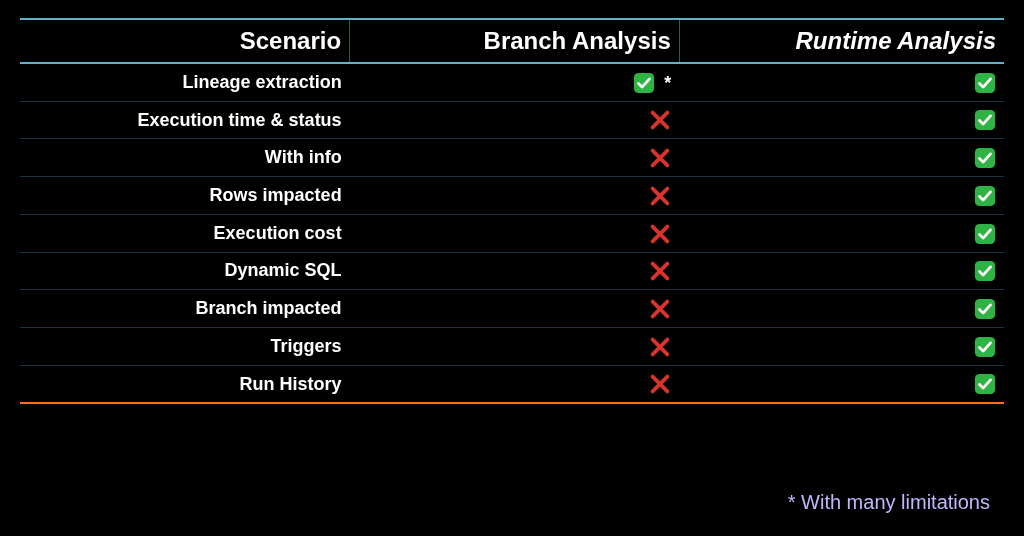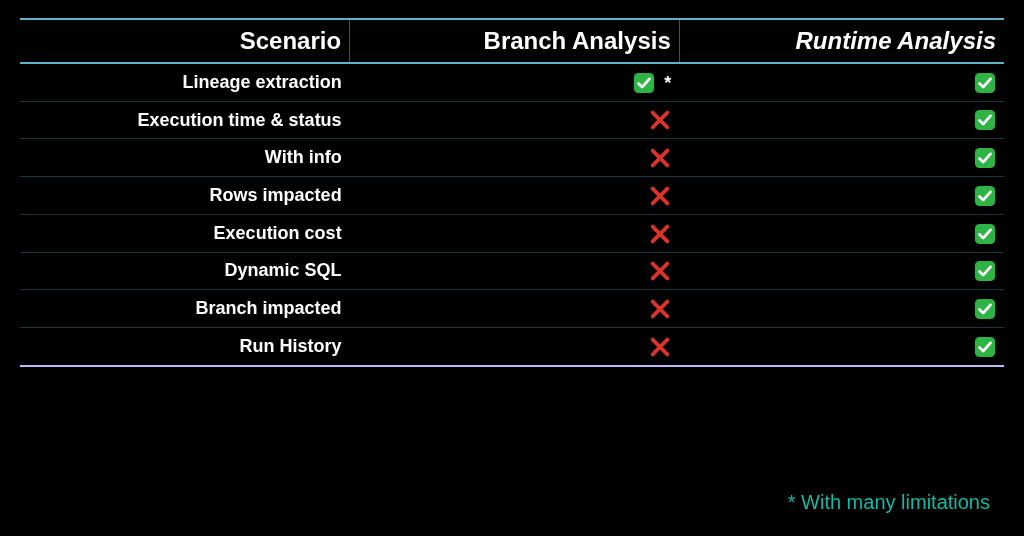--- a/index.html
+++ b/index.html
@@ -27,39 +27,39 @@
       padding: 7px 8px;
       text-align: right;
     }
     th:nth-child(1) { width: 33.5%; }
     th:nth-child(2) { width: 33.5%; border-left: 1px solid #3a5562; border-right: 1px solid #3a5562; }
     th:nth-child(3) { width: 33%; font-style: italic; }
     tbody tr {
       border-bottom: 1px solid #1a3540;
     }
     tbody tr:last-child {
-      border-bottom: 2px solid #c4b5fd;
+      border-bottom: 2px solid #f97316;
     }
     td {
       padding: 7px 8px;
       text-align: right;
       vertical-align: middle;
     }
     .scenario-cell {
       color: #ffffff;
       font-size: 18px;
       font-weight: bold;
     }
     .icon-cell { font-size: 20px; line-height: 1; }
     .note-suffix { color: #ffffff; font-weight: bold; font-size: 18px; vertical-align: middle; margin-left: 4px; }
     .footnote {
       position: absolute;
       bottom: 22px;
       right: 34px;
-      color: #14b8a6;
+      color: #c4b5fd;
       font-size: 20px;
       margin-top: 48px;
     }
     .check-svg {
       display: inline-block;
       width: 22px;
       height: 22px;
       vertical-align: middle;
     }
     .cross-svg {
@@ -146,20 +146,30 @@
         <td class="scenario-cell">Branch impacted</td>
         <td class="icon-cell"><span><svg class="cross-svg" viewBox="0 0 24 24">
               <path d="M4 4 L20 20 M20 4 L4 20" stroke="#d9342b" stroke-width="4.2" stroke-linecap="round"></path>
             </svg></span></td>
         <td class="icon-cell"><span><svg class="check-svg" viewBox="0 0 24 24">
               <rect x="1" y="1" width="22" height="22" rx="5" fill="#2fb344"></rect>
               <path d="M6 12.5 L10 16.5 L18 7.5" stroke="#ffffff" stroke-width="3" fill="none" stroke-linecap="round" stroke-linejoin="round"></path>
             </svg></span></td>
       </tr>
       <tr>
+        <td class="scenario-cell">Triggers</td>
+        <td class="icon-cell"><span><svg class="cross-svg" viewBox="0 0 24 24">
+              <path d="M4 4 L20 20 M20 4 L4 20" stroke="#d9342b" stroke-width="4.2" stroke-linecap="round"></path>
+            </svg></span></td>
+        <td class="icon-cell"><span><svg class="check-svg" viewBox="0 0 24 24">
+              <rect x="1" y="1" width="22" height="22" rx="5" fill="#2fb344"></rect>
+              <path d="M6 12.5 L10 16.5 L18 7.5" stroke="#ffffff" stroke-width="3" fill="none" stroke-linecap="round" stroke-linejoin="round"></path>
+            </svg></span></td>
+      </tr>
+      <tr>
         <td class="scenario-cell">Run History</td>
         <td class="icon-cell"><span><svg class="cross-svg" viewBox="0 0 24 24">
               <path d="M4 4 L20 20 M20 4 L4 20" stroke="#d9342b" stroke-width="4.2" stroke-linecap="round"></path>
             </svg></span></td>
         <td class="icon-cell"><span><svg class="check-svg" viewBox="0 0 24 24">
               <rect x="1" y="1" width="22" height="22" rx="5" fill="#2fb344"></rect>
               <path d="M6 12.5 L10 16.5 L18 7.5" stroke="#ffffff" stroke-width="3" fill="none" stroke-linecap="round" stroke-linejoin="round"></path>
             </svg></span></td>
       </tr>
     </tbody>

